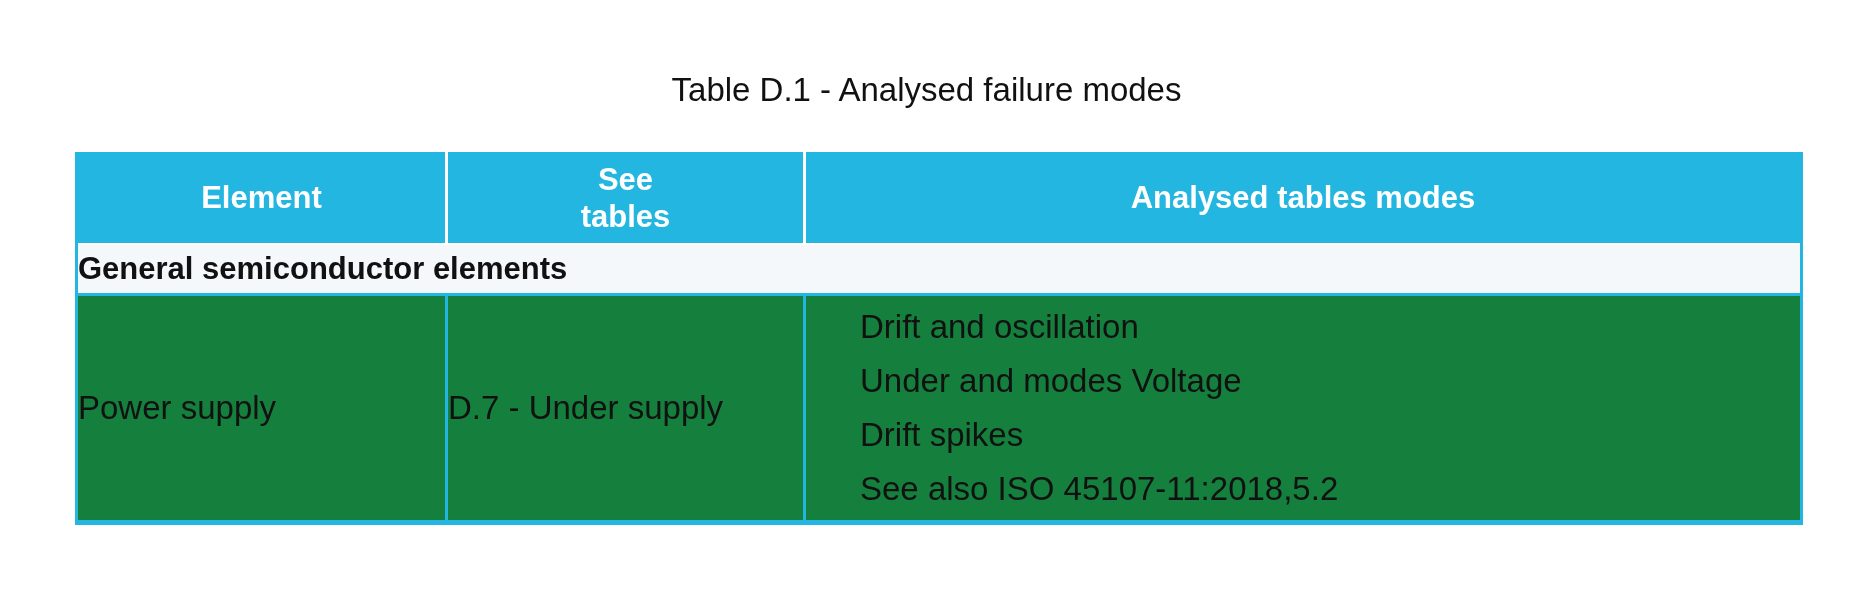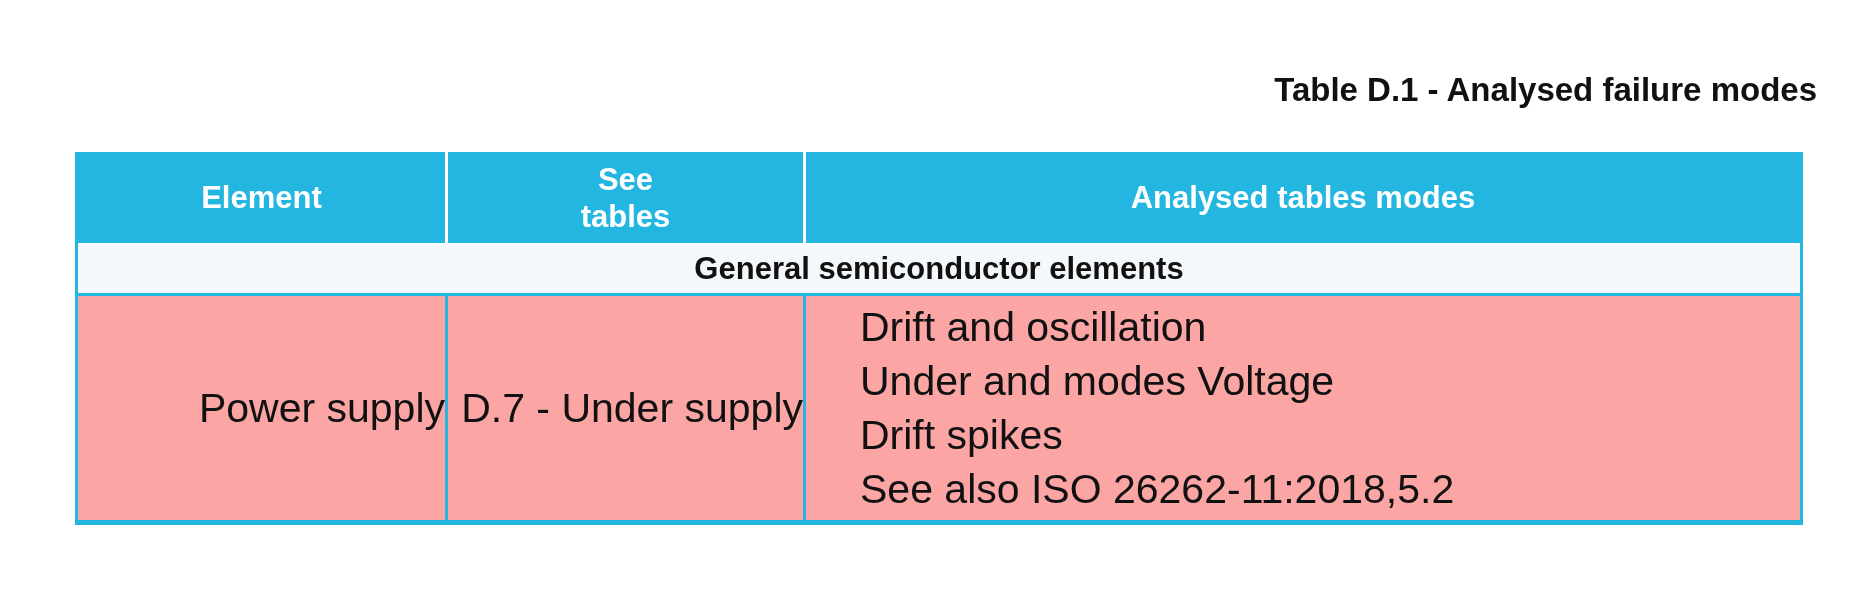--- a/index.html
+++ b/index.html
@@ -18,26 +18,26 @@
     color: var(--body_text);
     overflow: hidden;
   }
   .page {
     position: relative;
     width: 1876px;
     height: 614px;
   }
   .caption {
     position: absolute;
-    left: 92px;
+    left: 64px;
     top: 70px;
     width: 1725px;
-    text-align: right;
+    text-align: center;
     font-size: 33px;
-    font-weight: bold;
+    font-weight: normal;
     line-height: 40px;
     color: var(--body_text);
   }
   .table-wrap {
     position: absolute;
     left: 75px;
     top: 152px;
   }
   table.failure-table {
     border-collapse: collapse;
@@ -62,37 +62,37 @@
   }
   table.failure-table th:last-child {
     border-right: none;
   }
   tr.section-row td {
     height: 51px;
     background: var(--section_bg);
     color: var(--body_text);
     font-size: 31px;
     font-weight: bold;
-    text-align: center;
+    text-align: left;
     vertical-align: middle;
     border-bottom: 3px solid var(--accent);
   }
   tr.data-row td {
     height: 228px;
-    background: #fca5a5;
+    background: #15803d;
     color: var(--body_text);
-    font-size: 41px;
+    font-size: 33px;
     vertical-align: middle;
     border-right: 3px solid var(--accent);
   }
   tr.data-row td:last-child {
     border-right: none;
   }
   td.center-cell {
-    text-align: right;
+    text-align: left;
   }
   td.modes-cell {
     padding-left: 54px;
   }
   .mode-line {
     line-height: 54px;
   }
 </style>
 </head>
 <body>
@@ -120,20 +120,20 @@
         <tr class="section-row">
           <td colspan="3">General semiconductor elements</td>
         </tr>
         <tr class="data-row">
           <td class="center-cell">Power supply</td>
           <td class="center-cell">D.7 - Under supply</td>
           <td class="modes-cell">
             <div class="mode-line">Drift and oscillation</div>
             <div class="mode-line">Under and modes Voltage</div>
             <div class="mode-line">Drift spikes</div>
-            <div class="mode-line">See also ISO 26262-11:2018,5.2</div>
+            <div class="mode-line">See also ISO 45107-11:2018,5.2</div>
           </td>
         </tr>
       </tbody>
     </table>
   </div>
 
 </div>
 
 </body></html>

